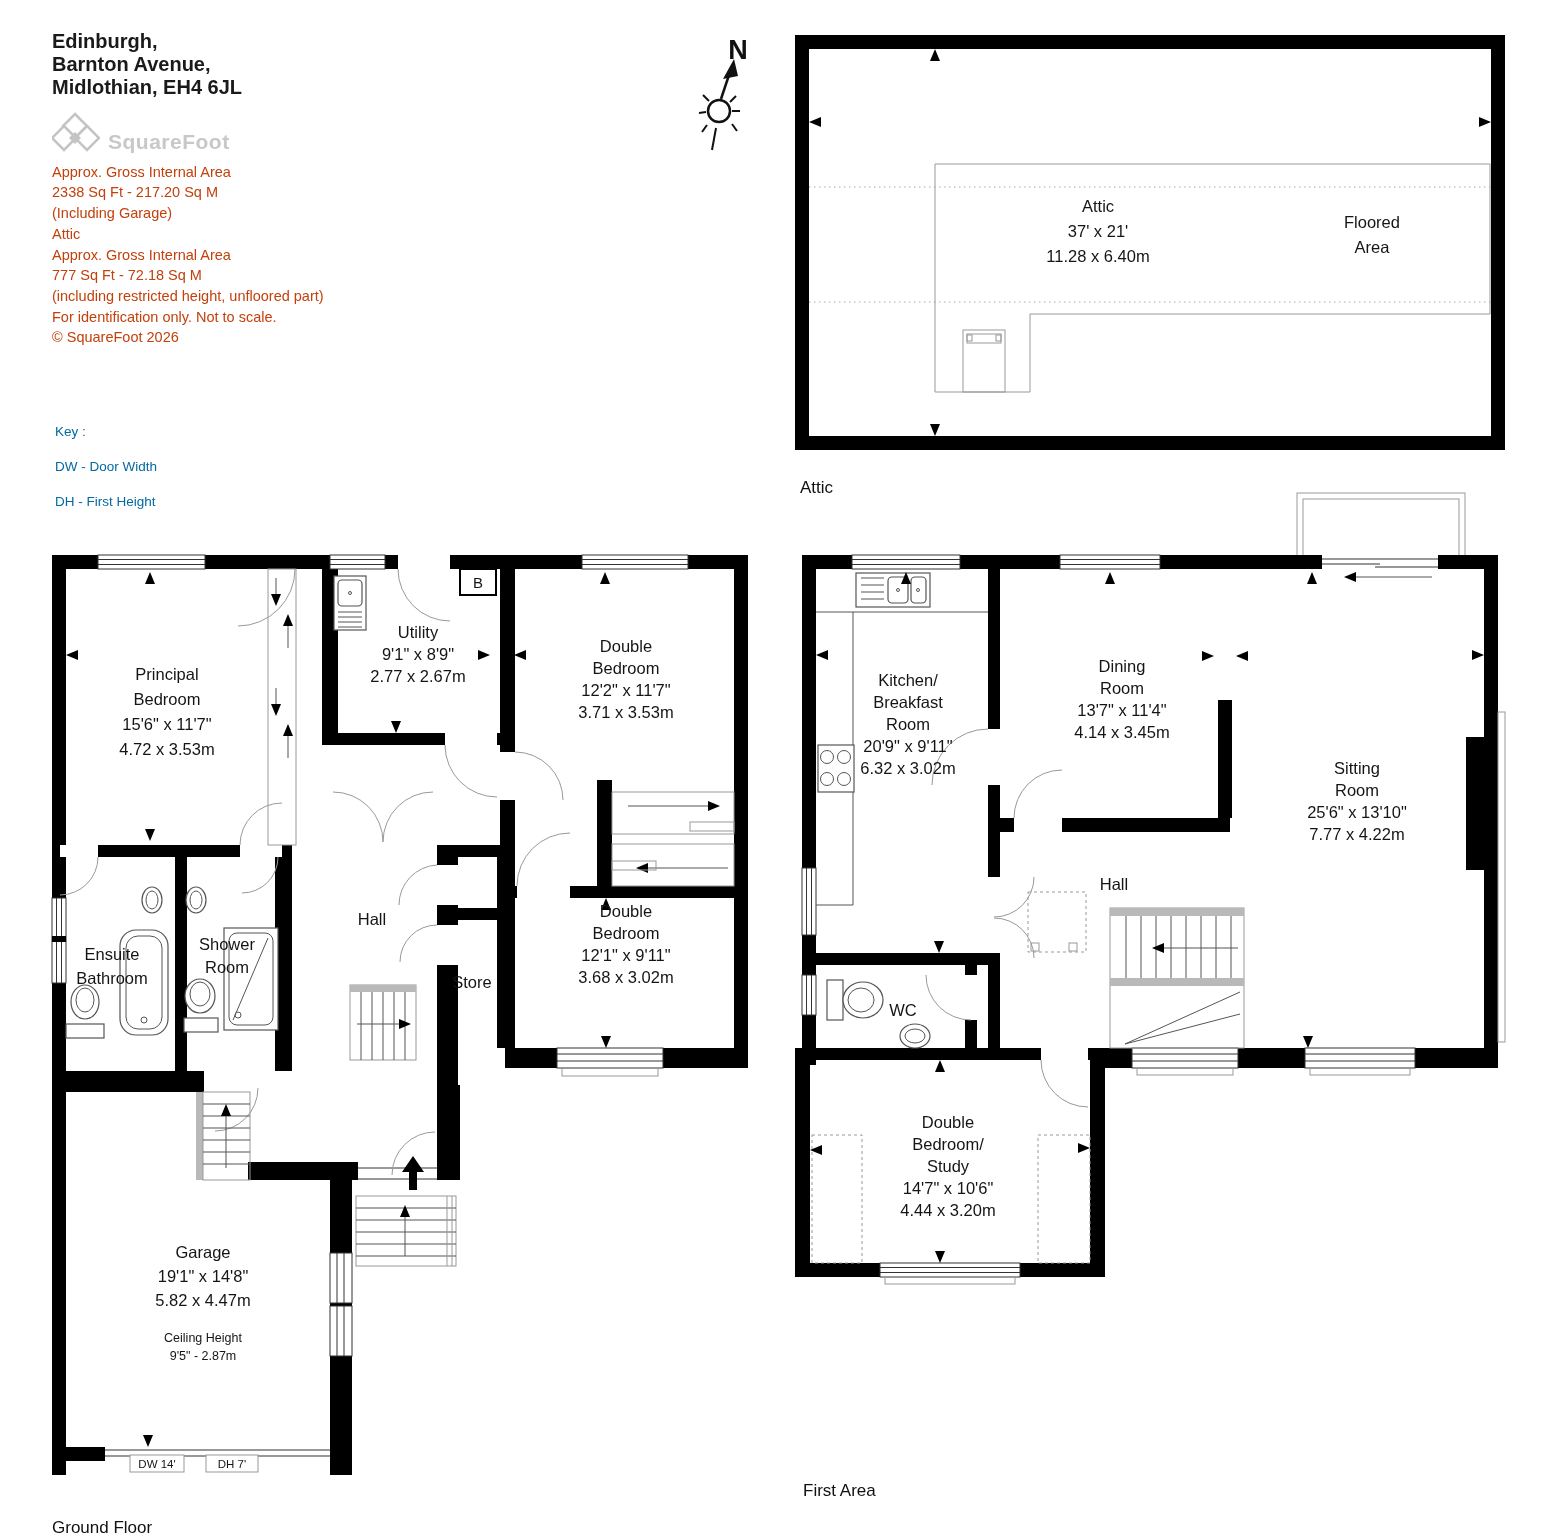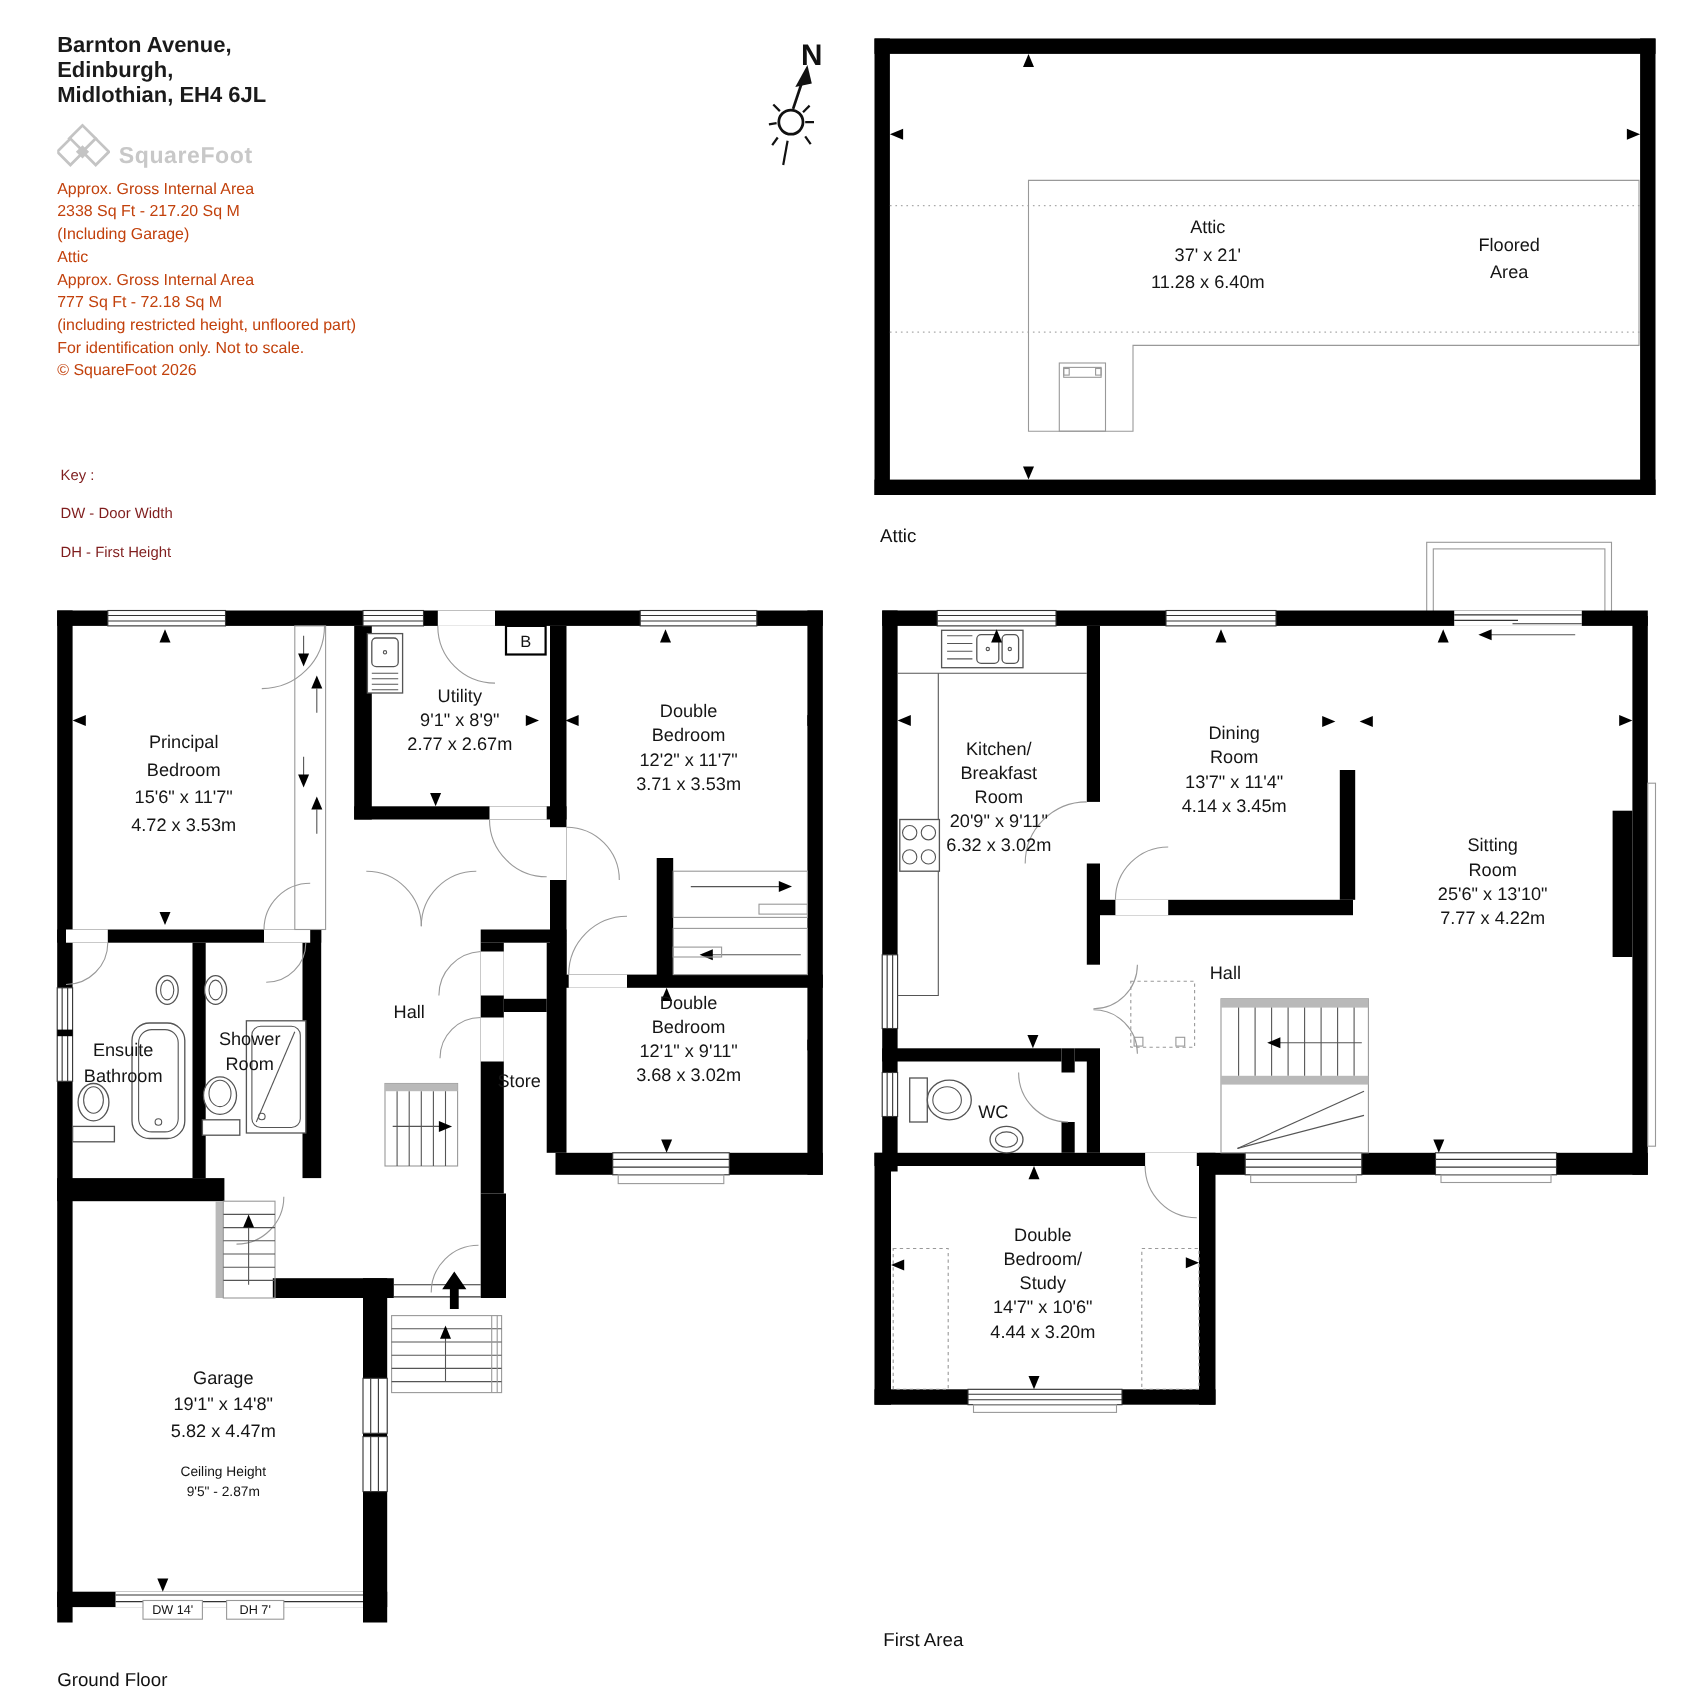--- a/index.html
+++ b/index.html
@@ -3,21 +3,21 @@
 <meta charset="utf-8">
 <style>
   html,body{margin:0;padding:0;background:#fff;}
   #page{position:relative;width:1550px;height:1536px;background:#fff;overflow:hidden;
         font-family:"Liberation Sans",sans-serif;color:#111;}
   .abs{position:absolute;}
   .addr{font-size:20px;font-weight:bold;line-height:1.16;color:#1a1a1a;}
   .logoRow{margin-top:10px;display:flex;align-items:flex-end;gap:8px;height:44px;}
   .logoText{font-size:21px;font-weight:bold;color:#c8c8c8;letter-spacing:.5px;}
   .info{margin-top:8px;font-size:14.5px;line-height:1.43;color:#c2410c;}
-  .key{font-size:13.5px;color:#7f1d1d;}
+  .key{font-size:13.5px;color:#0369a1;}
   .key div{margin-bottom:20px;}
   .cap{font-size:17px;color:#111;}
   
   .wall{fill:#000;}
   .cut{fill:#fff;}
   .win{fill:#fff;stroke:#333;stroke-width:1;}
   .ln{stroke:#333;stroke-width:1;fill:none;}
   .thin{stroke:#999;stroke-width:1;fill:none;}
   .door{stroke:#999;stroke-width:1;fill:none;}
   .fx{stroke:#555;stroke-width:1.2;fill:#fff;}
@@ -32,22 +32,22 @@
   text.rb{font-family:"Liberation Sans",sans-serif;font-size:15px;fill:#151515;text-anchor:middle;}
   text.nn{font-family:"Liberation Sans",sans-serif;font-size:27px;font-weight:bold;fill:#111;text-anchor:middle;}
 </style>
 </head>
 <body>
 
 <div id="page">
 
   <div class="abs" style="left:52px;top:30px;width:420px;">
     <div class="addr">
+      <div>Edinburgh,</div>
       <div>Barnton Avenue,</div>
-      <div>Edinburgh,</div>
       <div>Midlothian, EH4 6JL</div>
     </div>
     <div class="logoRow">
       <svg width="48" height="42" viewBox="0 0 48 42">
         <path d="M23,2 L35,14 L23,26 L11,14 Z" fill="#fff" stroke="#c4c4c4" stroke-width="2.5"></path>
         <path d="M12,14 L24,26 L12,38 L0,26 Z" fill="#fff" stroke="#c4c4c4" stroke-width="2.5"></path>
         <path d="M35,14 L47,26 L35,38 L23,26 Z" fill="#fff" stroke="#c4c4c4" stroke-width="2.5"></path>
         <path d="M23,20 L29,26 L23,32 L17,26 Z" fill="#c4c4c4"></path>
       </svg>
       <span class="logoText">SquareFoot</span>

